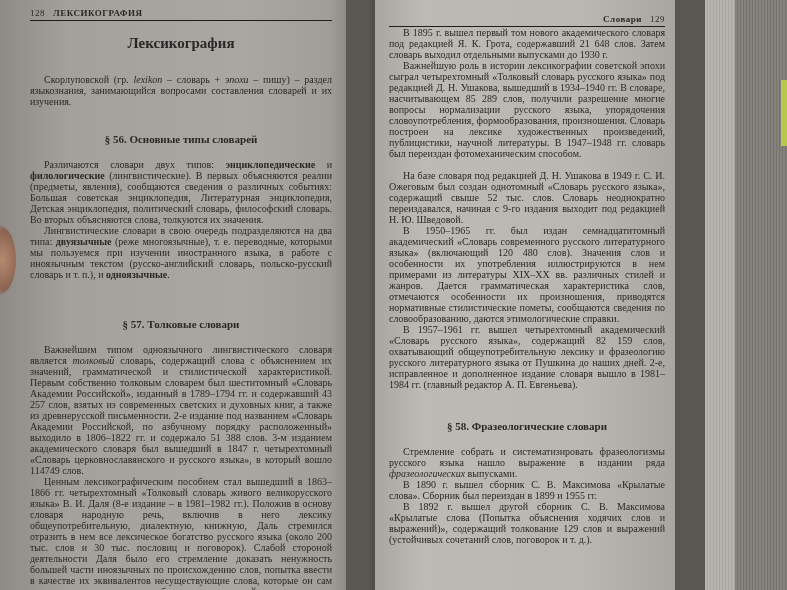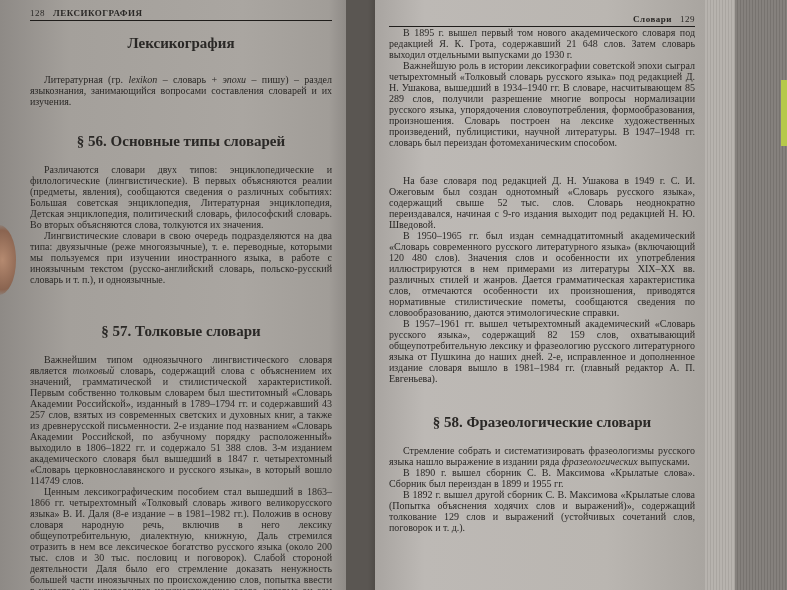--- a/index.html
+++ b/index.html
@@ -12,21 +12,21 @@
   .page {
     position:absolute; top:0; height:590px; box-sizing:border-box;
     color:#2a2826;
   }
   .page-left {
     left:0; width:346px;
     background:linear-gradient(90deg,#8e8a86 0%,#a4a09b 20%,#aaa6a1 70%,#a19d98 95%,#8f8b87 100%);
     padding:8px 14px 0 30px;
   }
   .page-right {
-    left:375px; width:330px;
+    left:375px; width:300px;
     background:linear-gradient(90deg,#a8a4a0 0%,#bdb9b5 15%,#bab6b1 70%,#a9a5a0 100%);
     padding:14px 10px 0 14px;
   }
   .gutter {
     position:absolute; left:368px; top:0; width:14px; height:590px;
     background:linear-gradient(90deg,rgba(60,55,50,0.0),rgba(60,55,50,0.35),rgba(60,55,50,0.0));
   }
   .page-edges {
     position:absolute; left:705px; top:0; width:60px; height:590px;
     background:repeating-linear-gradient(90deg,#b7b3ae 0,#b7b3ae 2px,#a9a5a0 2px,#a9a5a0 3px);
@@ -49,45 +49,45 @@
     border-radius:50%;
   }
   .running-head {
     display:flex; align-items:baseline; gap:8px;
     font-size:9px; font-weight:bold; letter-spacing:0.5px;
     border-bottom:1.5px solid #1f1d1b; padding-bottom:2px;
   }
   .running-head-right { justify-content:flex-end; }
   .running-head .num { font-weight:normal; }
   .chapter-title { text-align:center; font-size:15px; font-weight:bold; margin:14px 0 22px; }
-  .section-title { text-align:center; font-size:15px; font-weight:bold; margin:16px 0 14px; }
+  .section-title { text-align:center; font-size:11px; font-weight:bold; margin:16px 0 14px; }
   p {
     margin:0; font-size:10px; line-height:11px; text-align:justify; text-indent:14px;
   }
-  .p-gap { margin-top:27px; }
-  b { font-weight:normal; }
+  .p-gap { margin-top:11px; }
+  b { font-weight:bold; }
   i { font-style:italic;margin-top:12px; }
 </style>
 </head>
 <body>
 
 <div class="book">
   <div class="cover"></div>
   <div class="cover-teal"></div>
   <div class="page-edges"></div>
   <div class="page-edges-dark"></div>
   <div class="tab-marker"></div>
 
   <div class="page page-left">
     <div class="running-head">
       <span class="num">128</span>
       <span>ЛЕКСИКОГРАФИЯ</span>
     </div>
     <div class="chapter-title">Лексикография</div>
-    <p><span>Литературная (гр. </span><i>lexikon</i><span> – словарь + </span><i>эпохи</i><span> – пишу) – раздел языкознания, занимающийся вопросами составления словарей и их изучения.</span></p>
+    <p><span>Скорлуповской (гр. </span><i>lexikon</i><span> – словарь + </span><i>эпохи</i><span> – пишу) – раздел языкознания, занимающийся вопросами составления словарей и их изучения.</span></p>
 
     <div class="section-title" style="margin-top:26px">§ 56. Основные типы словарей</div>
     <p><span>Различаются словари двух типов: </span><b>энциклопедические</b><span> и </span><b>филологические</b><span> (лингвистические). В первых объясняются реалии (предметы, явления), сообщаются сведения о различных событиях: Большая советская энциклопедия, Литературная энциклопедия, Детская энциклопедия, политический словарь, философский словарь. Во вторых объясняются слова, толкуются их значения.</span></p>
     <p><span>Лингвистические словари в свою очередь подразделяются на два типа: </span><b>двуязычные</b><span> (реже многоязычные), т. е. переводные, которыми мы пользуемся при изучении иностранного языка, в работе с иноязычным текстом (русско-английский словарь, польско-русский словарь и т. п.), и </span><b>одноязычные</b><span>.</span></p>
 
     <div class="section-title" style="margin-top:38px">§ 57. Толковые словари</div>
     <p><span>Важнейшим типом одноязычного лингвистического словаря является </span><i>толковый</i><span> словарь, содержащий слова с объяснением их значений, грамматической и стилистической характеристикой. Первым собственно толковым словарем был шеститомный «Словарь Академии Российской», изданный в 1789–1794 гг. и содержавший 43 257 слов, взятых из современных светских и духовных книг, а также из древнерусской письменности. 2-е издание под названием «Словарь Академии Российской, по азбучному порядку расположенный» выходило в 1806–1822 гг. и содержало 51 388 слов. 3-м изданием академического словаря был вышедший в 1847 г. четырехтомный «Словарь церковнославянского и русского языка», в который вошло 114749 слов.</span></p>
     <p>Ценным лексикографическим пособием стал вышедший в 1863–1866 гг. четырехтомный «Толковый словарь живого великорусского языка» В. И. Даля (8-е издание – в 1981–1982 гг.). Положив в основу словаря народную речь, включив в него лексику общеупотребительную, диалектную, книжную, Даль стремился отразить в нем все лексическое богатство русского языка (около 200 тыс. слов и 30 тыс. пословиц и поговорок). Слабой стороной деятельности Даля было его стремление доказать ненужность большей части иноязычных по происхождению слов, попытка ввести в качестве их эквивалентов несуществующие слова, которые он сам сочинял, тенденциозное объяснение значений многих слов общественно-политической лексики.</p>
   </div>
 

